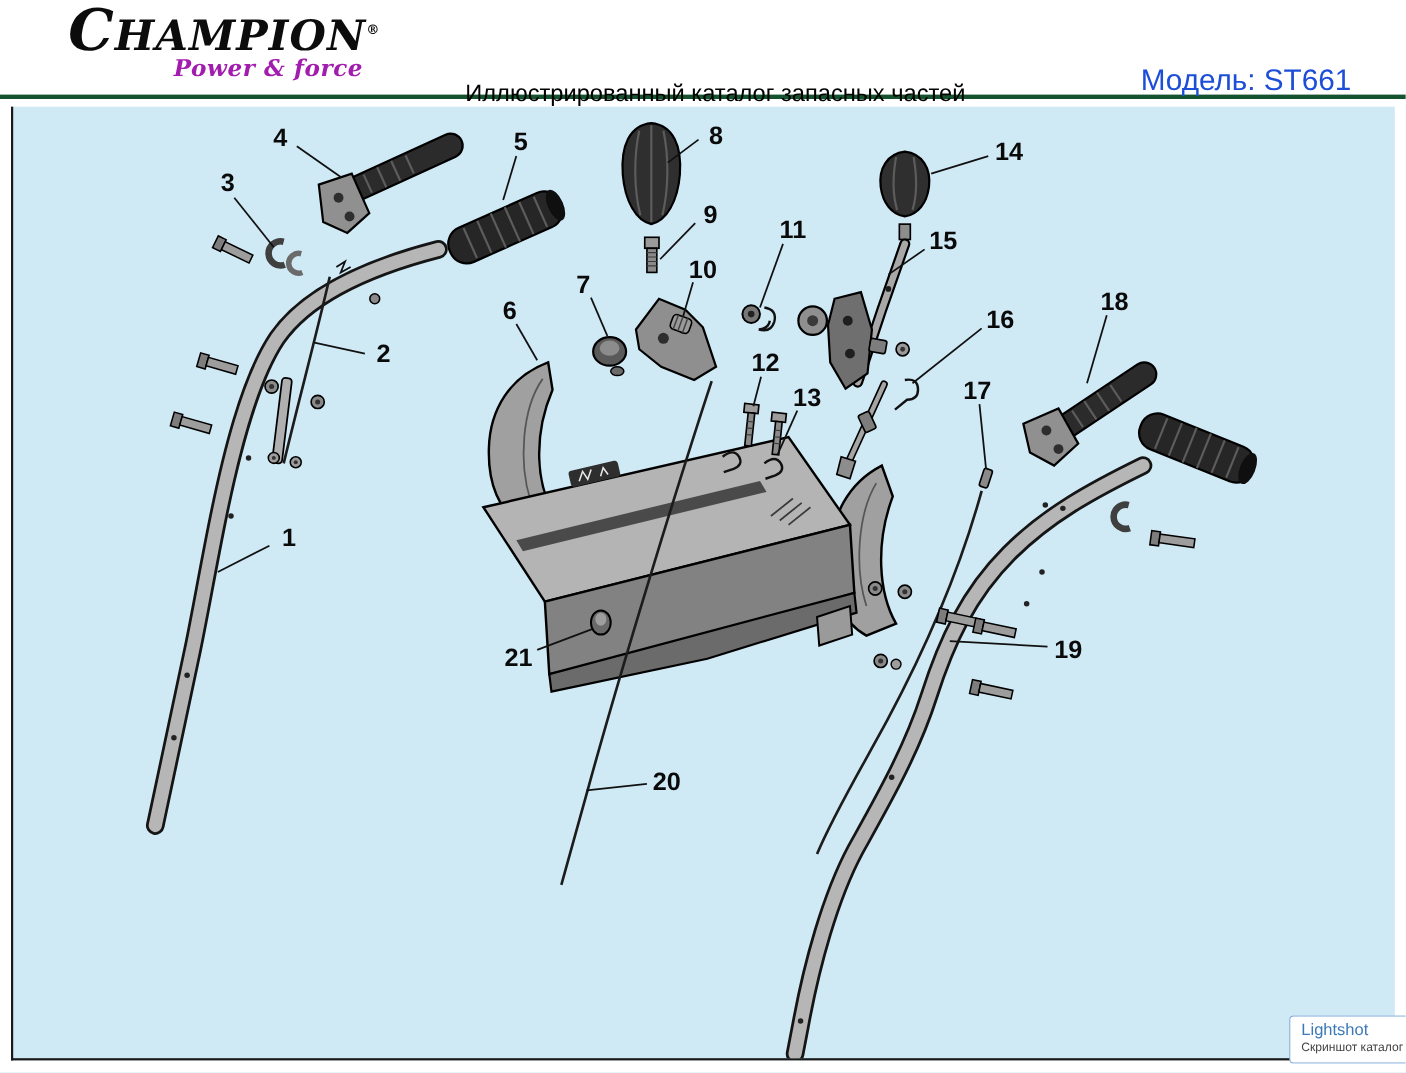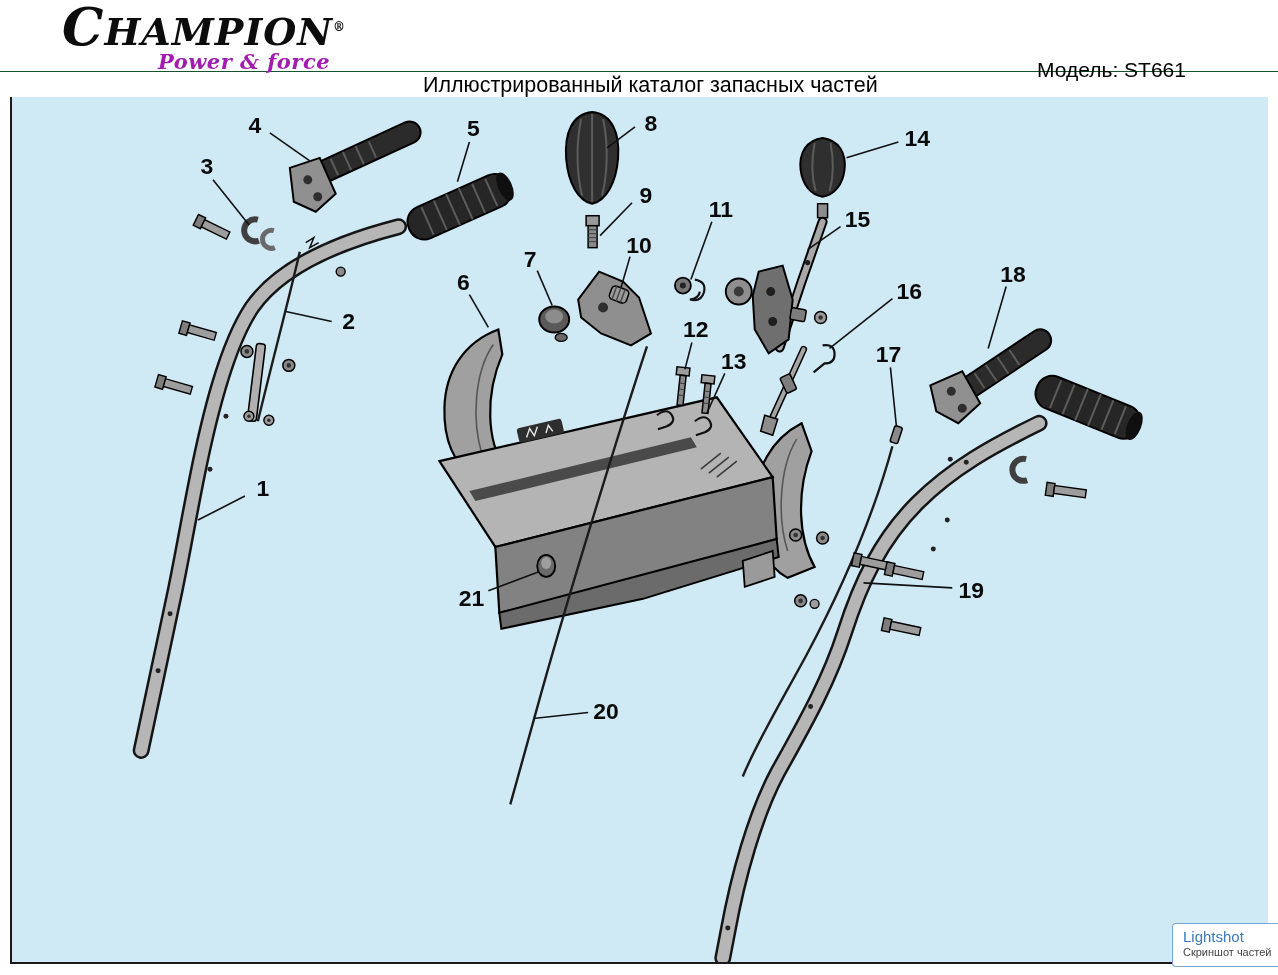--- a/index.html
+++ b/index.html
@@ -1,31 +1,31 @@
 <!DOCTYPE html>
 <html><head>
 <meta charset="utf-8">
 <style>
   html,body{margin:0;padding:0;}
   body{
     width:1278px;height:975px;position:relative;overflow:hidden;
     background:#ffffff;font-family:"Liberation Sans",sans-serif;
   }
   
-  .header{position:absolute;left:0;top:0;width:1278px;height:72px;background:#fff;
-          border-bottom:1px solid #14532d;box-sizing:border-box;}
+  .header{position:absolute;left:0;top:0;width:1278px;height:90px;background:#fff;
+          border-bottom:4px solid #14532d;box-sizing:border-box;}
   .logo{position:absolute;left:62px;top:4px;}
   .brand{font-family:"DejaVu Serif",serif;font-style:italic;font-weight:bold;
          font-size:38px;line-height:46px;color:#0c0c0c;letter-spacing:1px;}
   .brand::first-letter{font-size:52px;}
   .reg{font-size:12px;vertical-align:super;font-style:normal;}
   .tagline{font-family:"DejaVu Serif",serif;font-style:italic;font-weight:bold;
            font-size:21px;color:#a21caf;margin:-6px 0 0 96px;letter-spacing:0.5px;}
   .catalog-title{position:absolute;left:423px;top:73px;font-size:21.5px;color:#000;}
-  .model{position:absolute;left:1037px;top:58px;font-size:21px;color:#000000;text-align:right;}
+  .model{position:absolute;left:1037px;top:58px;font-size:27px;color:#1d4ed8;text-align:right;}
   
   .diagram-area{position:absolute;left:10px;top:97px;width:1258px;height:867px;
                 background:#cfe9f5;border-left:2px solid #1a1a1a;
                 border-bottom:2px solid #1a1a1a;box-sizing:border-box;}
   .diagram-area svg{position:absolute;left:0;top:0;width:100%;height:100%;}
   
   .tube-o{fill:none;stroke:#151515;stroke-width:17;stroke-linecap:round;}
   .tube-f{fill:none;stroke:#b6b6b6;stroke-width:12;stroke-linecap:round;}
   .cable{fill:none;stroke:#1c1c1c;stroke-width:2.4;}
   .gripbody{fill:#262626;stroke:#000;stroke-width:2;}
@@ -328,14 +328,14 @@
         <line x1="587" y1="714" x2="532" y2="720" class="leader"></line>
         <text x="605" y="712" class="callout-text" text-anchor="middle" dominant-baseline="central">20</text>
         <line x1="487" y1="592" x2="537" y2="573" class="leader"></line>
         <text x="470" y="599" class="callout-text" text-anchor="middle" dominant-baseline="central">21</text>
       </g>
 </svg>
 </div>
 
 <div class="lightshot">
   <div class="lightshot-name">Lightshot</div>
-  <div class="lightshot-status">Скриншот частей</div>
+  <div class="lightshot-status">Скриншот каталог</div>
 </div>
 
 </body></html>

